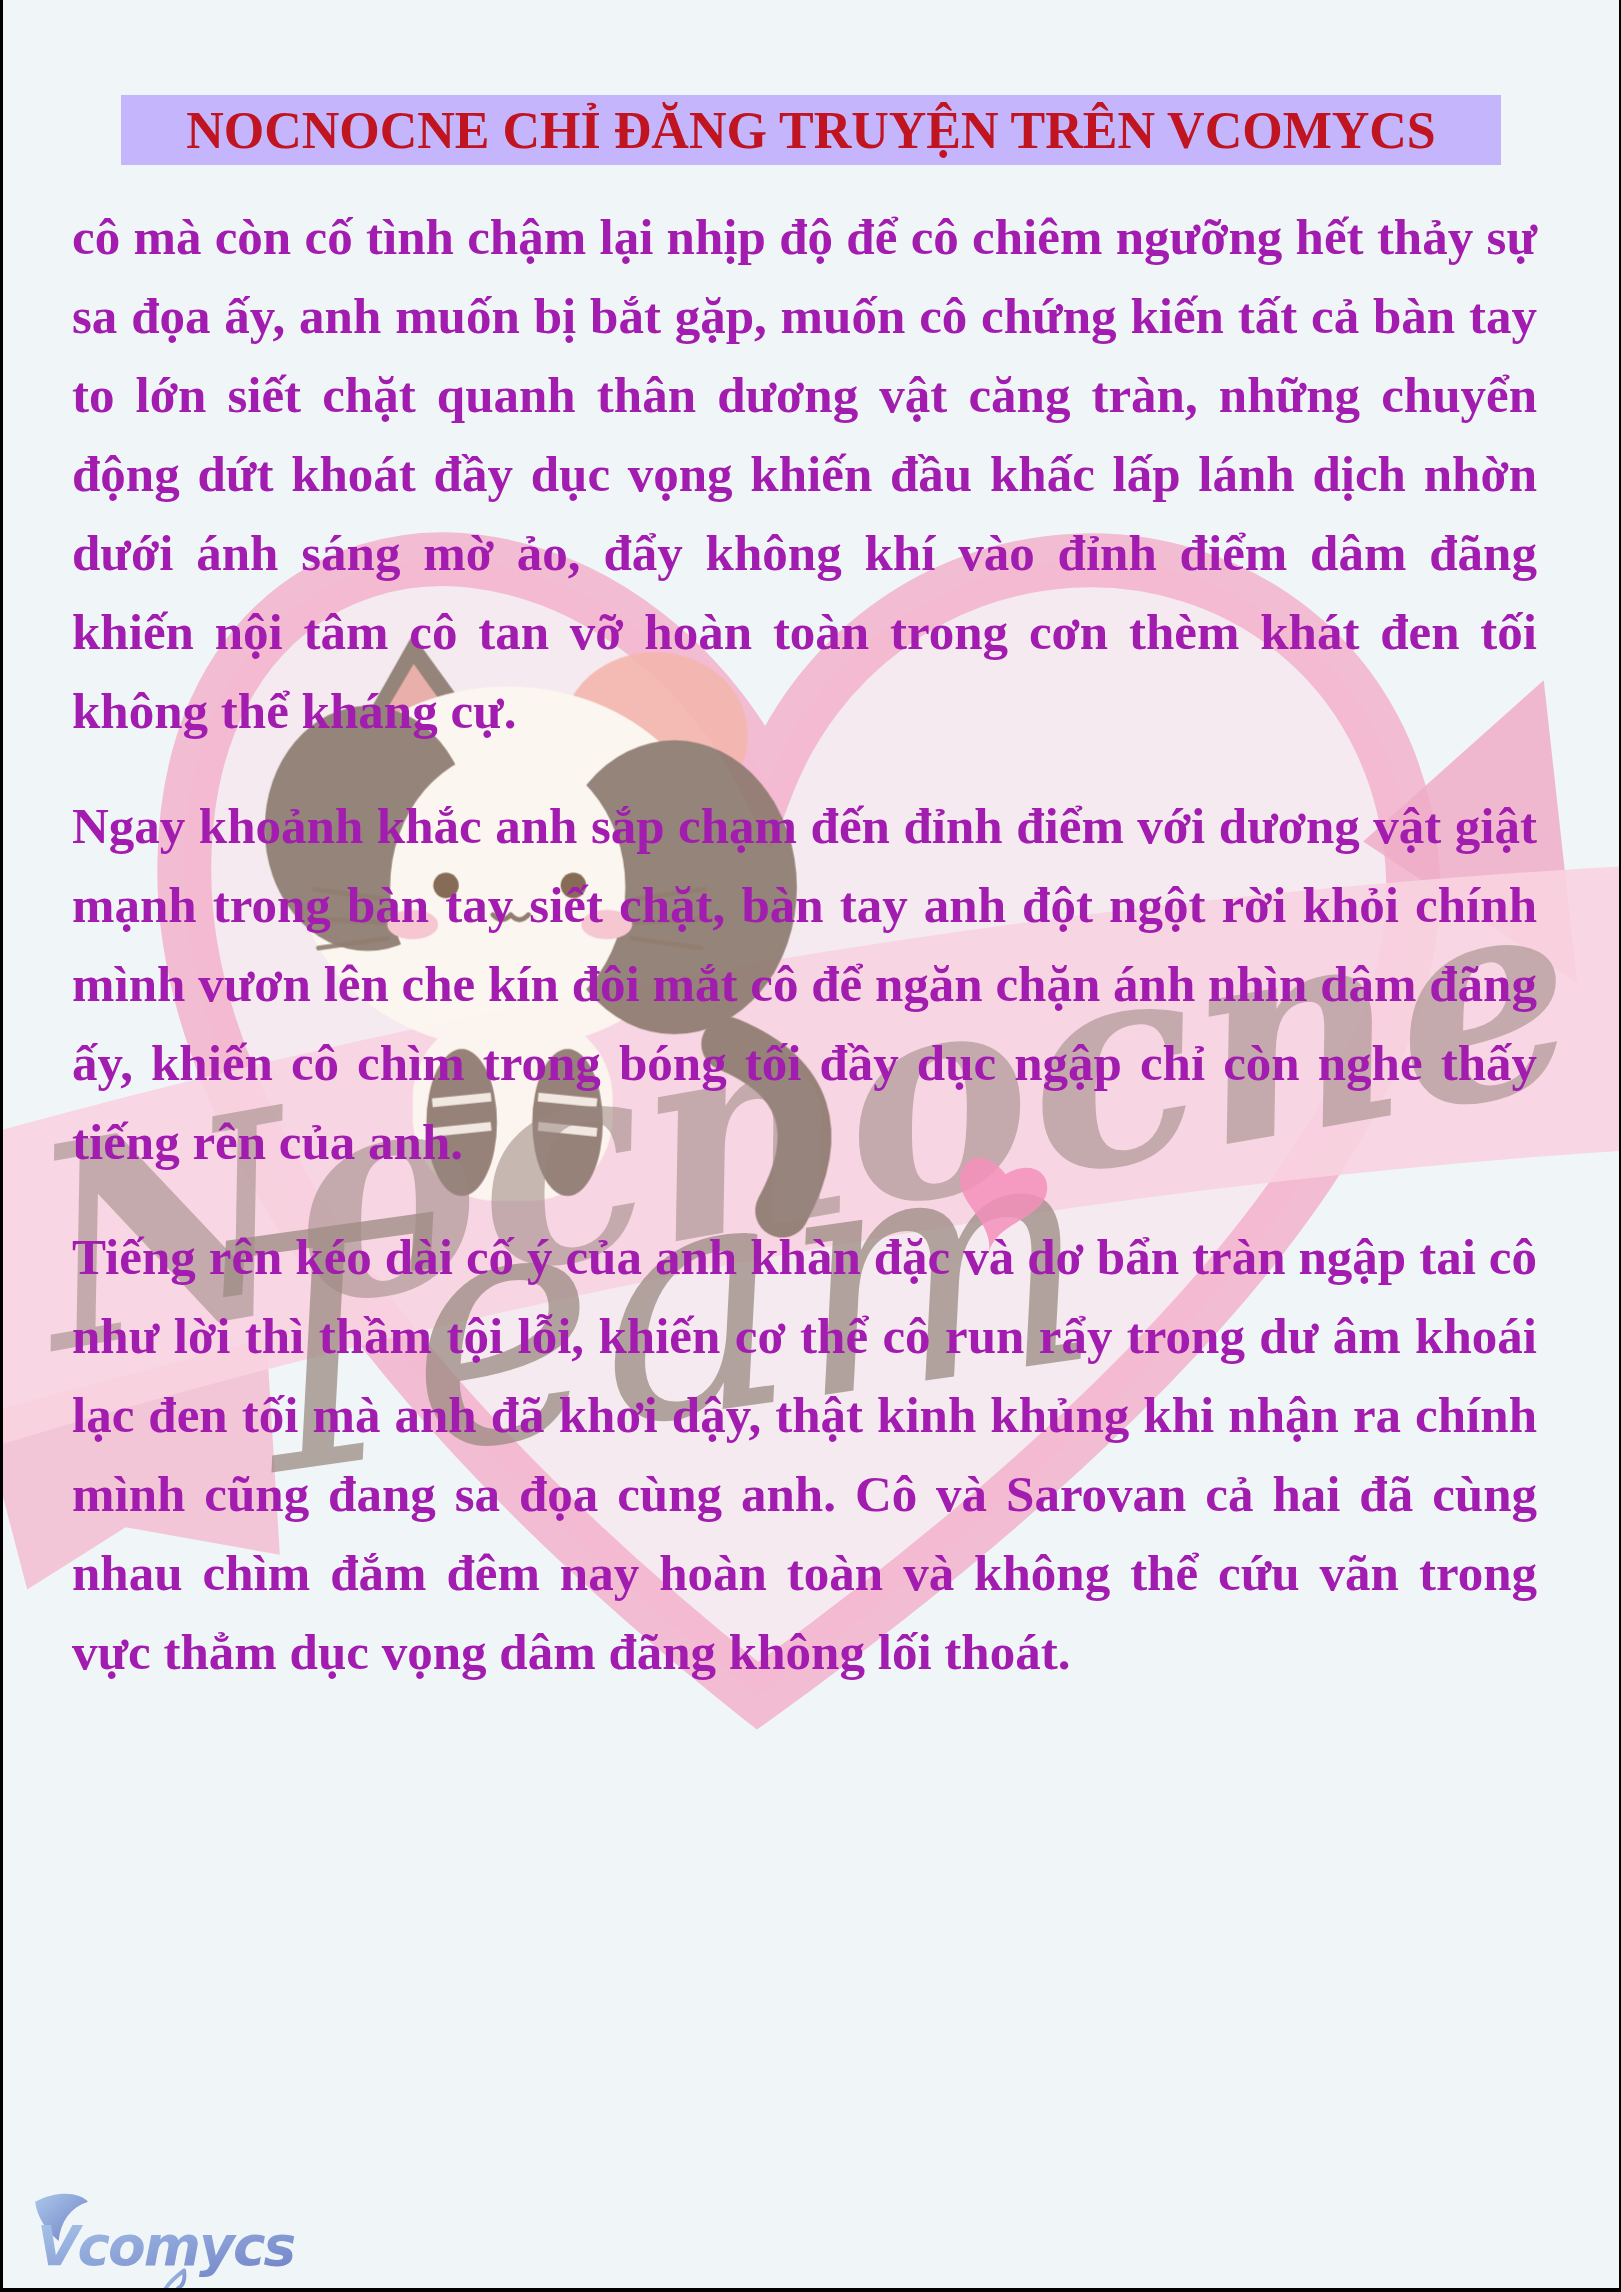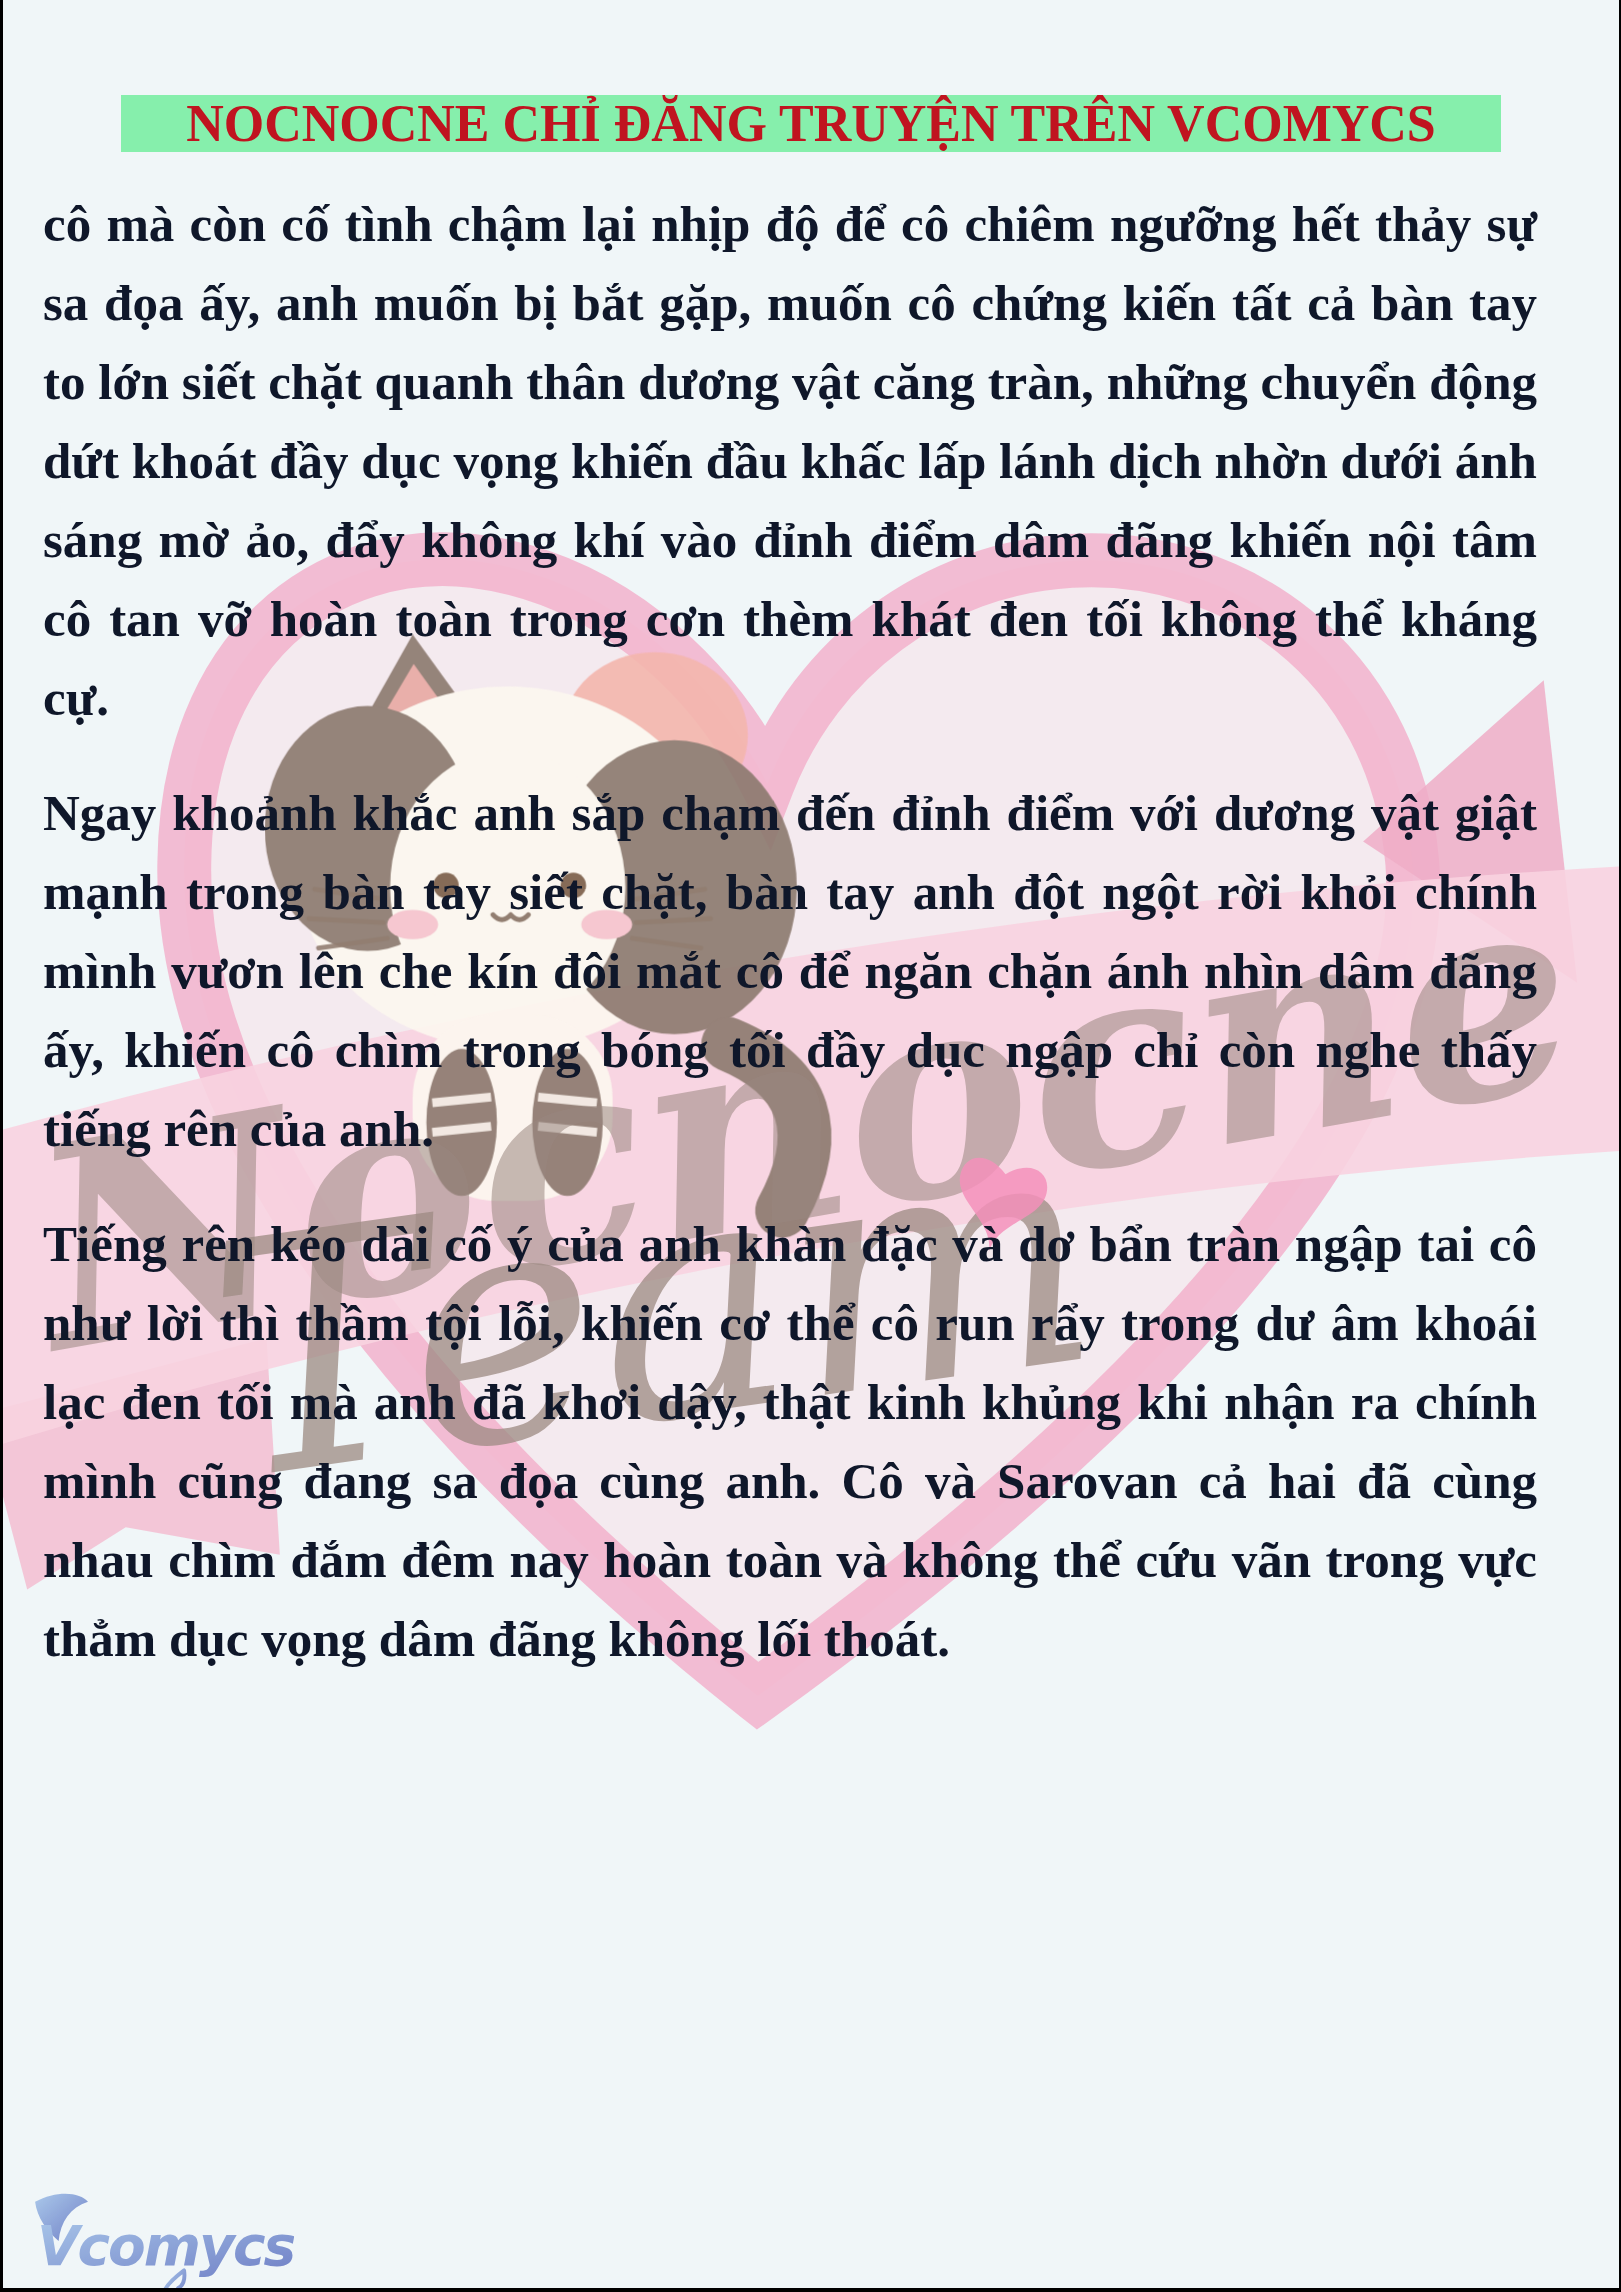--- a/index.html
+++ b/index.html
@@ -13,37 +13,37 @@
     border-bottom:5.9px solid #000;
     overflow:hidden;
     font-family:"Liberation Serif", serif;
   }
   .watermark{
     position:absolute;inset:0;z-index:1;pointer-events:none;
   }
   .header-band{
     position:relative;z-index:2;
     margin:95px auto 0 auto;
-    width:1380px;height:57px;
-    background:#86efac;
+    width:1380px;height:70px;
+    background:#c4b5fd;
     display:flex;align-items:center;justify-content:center;
   }
   .header-band span{
     font-family:"Liberation Serif", serif;
     font-weight:bold;
     font-size:52px;
     color:#c01420;
     white-space:nowrap;
     letter-spacing:0px;
   }
   .content{
     position:relative;z-index:2;
     margin-top:33px;
-    padding:0 82px 0 40px;
-    color:#0f172a;
+    padding:0 82px 0 69px;
+    color:#a21caf;
   }
   .content p{
     margin:0 0 36px 0;
     font-size:51px;
     line-height:79px;
     font-weight:bold;
     text-align:justify;
     text-justify:inter-word;
   }
   .content p.quote{text-align:left;}

